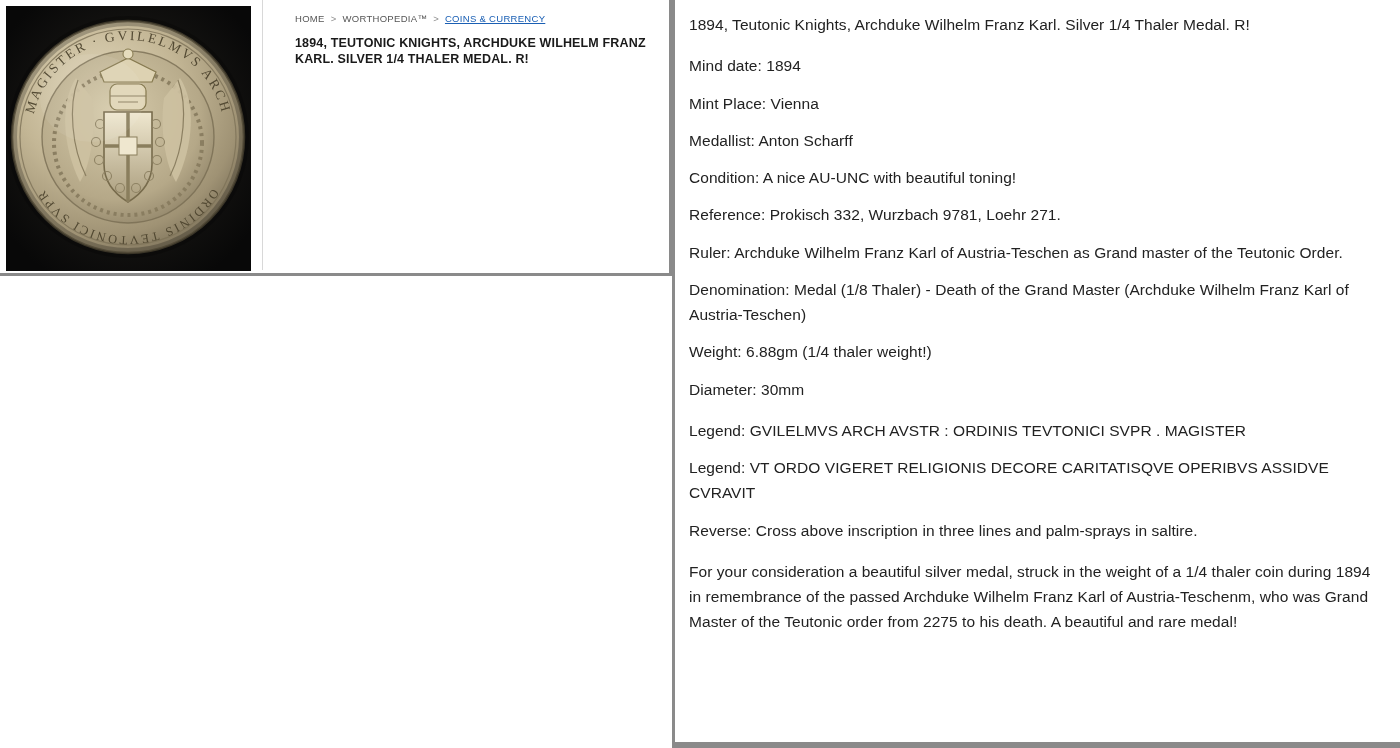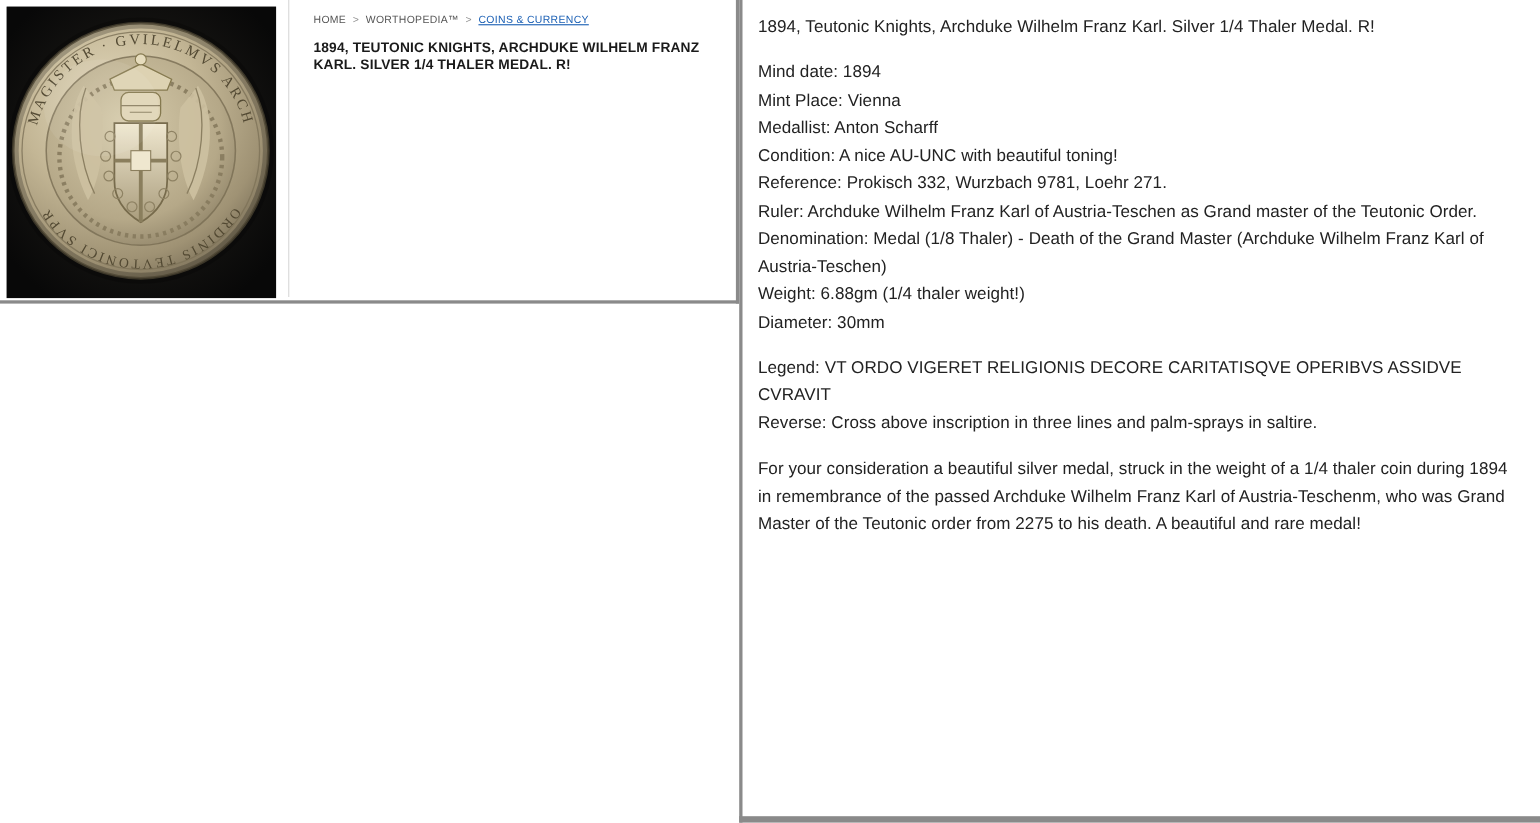--- a/index.html
+++ b/index.html
@@ -41,21 +41,21 @@
   }
   .coin-frame svg { display: block; }
 
   .card-text {
     position: absolute;
     left: 262px;
     top: 0;
     width: 404px;
     height: 270px;
     box-sizing: border-box;
-    padding: 13px 12px 0 22px;
+    padding: 13px 12px 0 32px;
     border-left: 1px solid #d8d8d8;
   }
   .breadcrumb {
     font-size: 9.5px;
     letter-spacing: 0.3px;
     color: #555555;
     white-space: nowrap;
     margin-bottom: 11px;
   }
   .breadcrumb .crumb { color: #555555; }
@@ -91,20 +91,21 @@
     line-height: 1.63;
     color: #222222;
     letter-spacing: 0.05px;
   }
   .desc-panel .lines { margin: 0 0 16px 0; }
   .desc-panel .lines div {
     font-size: 15.5px;
     line-height: 1.63;
     color: #222222;
     letter-spacing: 0.05px;
+    margin-top: 12px;
   }
   .footer-bar {
     position: absolute;
     left: 672px;
     bottom: 0;
     width: 728px;
     height: 6px;
     background: #8a8a8a;
   }
   .left-bottom-white {
@@ -225,20 +226,21 @@
       <div>Medallist: Anton Scharff</div>
       <div>Condition: A nice AU-UNC with beautiful toning!</div>
       <div>Reference: Prokisch 332, Wurzbach 9781, Loehr 271.</div>
       <div>Ruler: Archduke Wilhelm Franz Karl of Austria-Teschen as Grand master of the Teutonic Order.</div>
       <div>Denomination: Medal (1/8 Thaler) - Death of the Grand Master (Archduke Wilhelm Franz Karl of Austria-Teschen)</div>
       <div>Weight: 6.88gm (1/4 thaler weight!)</div>
       <div>Diameter: 30mm</div>
     </div>
 
     <div class="lines">
+      <div>Legend: GVILELMVS ARCH AVSTR : ORDINIS TEVTONICI SVPR . MAGISTER</div>
       <div>Legend: VT ORDO VIGERET RELIGIONIS DECORE CARITATISQVE OPERIBVS ASSIDVE CVRAVIT</div>
       <div>Reverse: Cross above inscription in three lines and palm-sprays in saltire.</div>
     </div>
 
     <p>For your consideration a beautiful silver medal, struck in the weight of a 1/4 thaler coin during 1894 in remembrance of the passed Archduke Wilhelm Franz Karl of Austria-Teschenm, who was Grand Master of the Teutonic order from 2275 to his death. A beautiful and rare medal!</p>
   </div>
 
   <div class="footer-bar"></div>
 </div>
 

